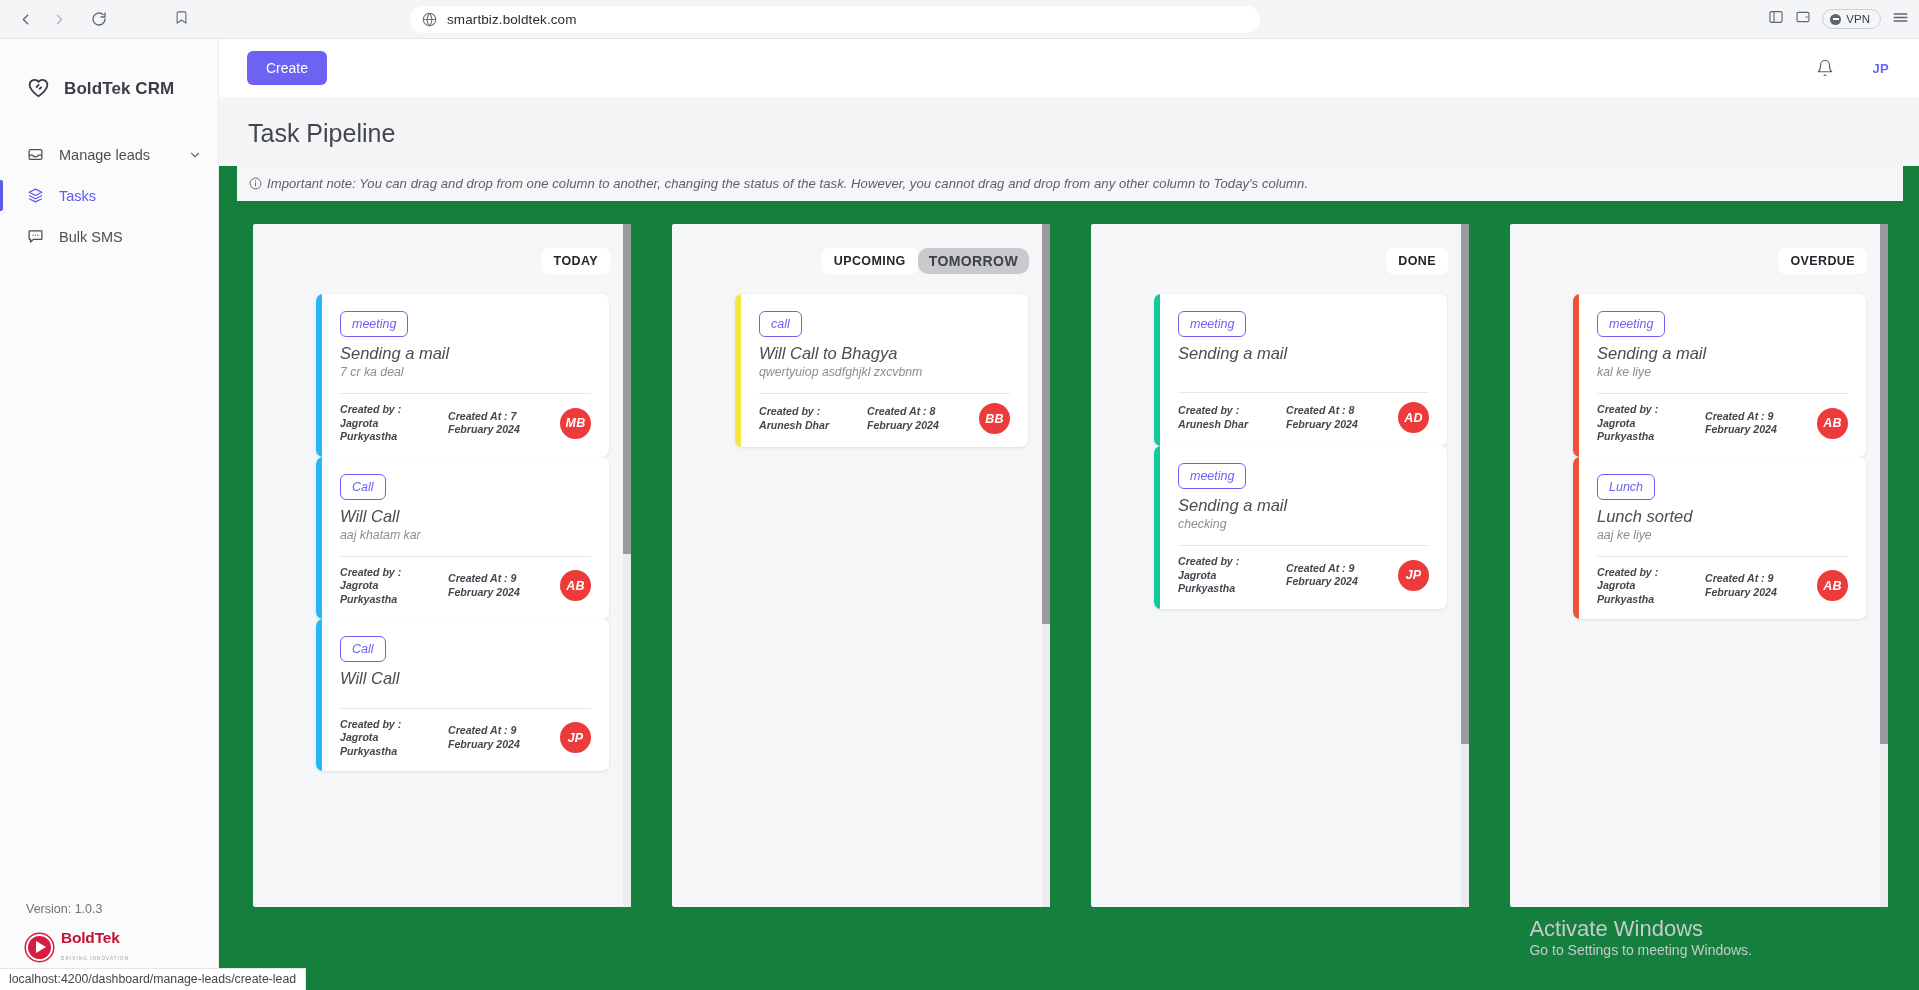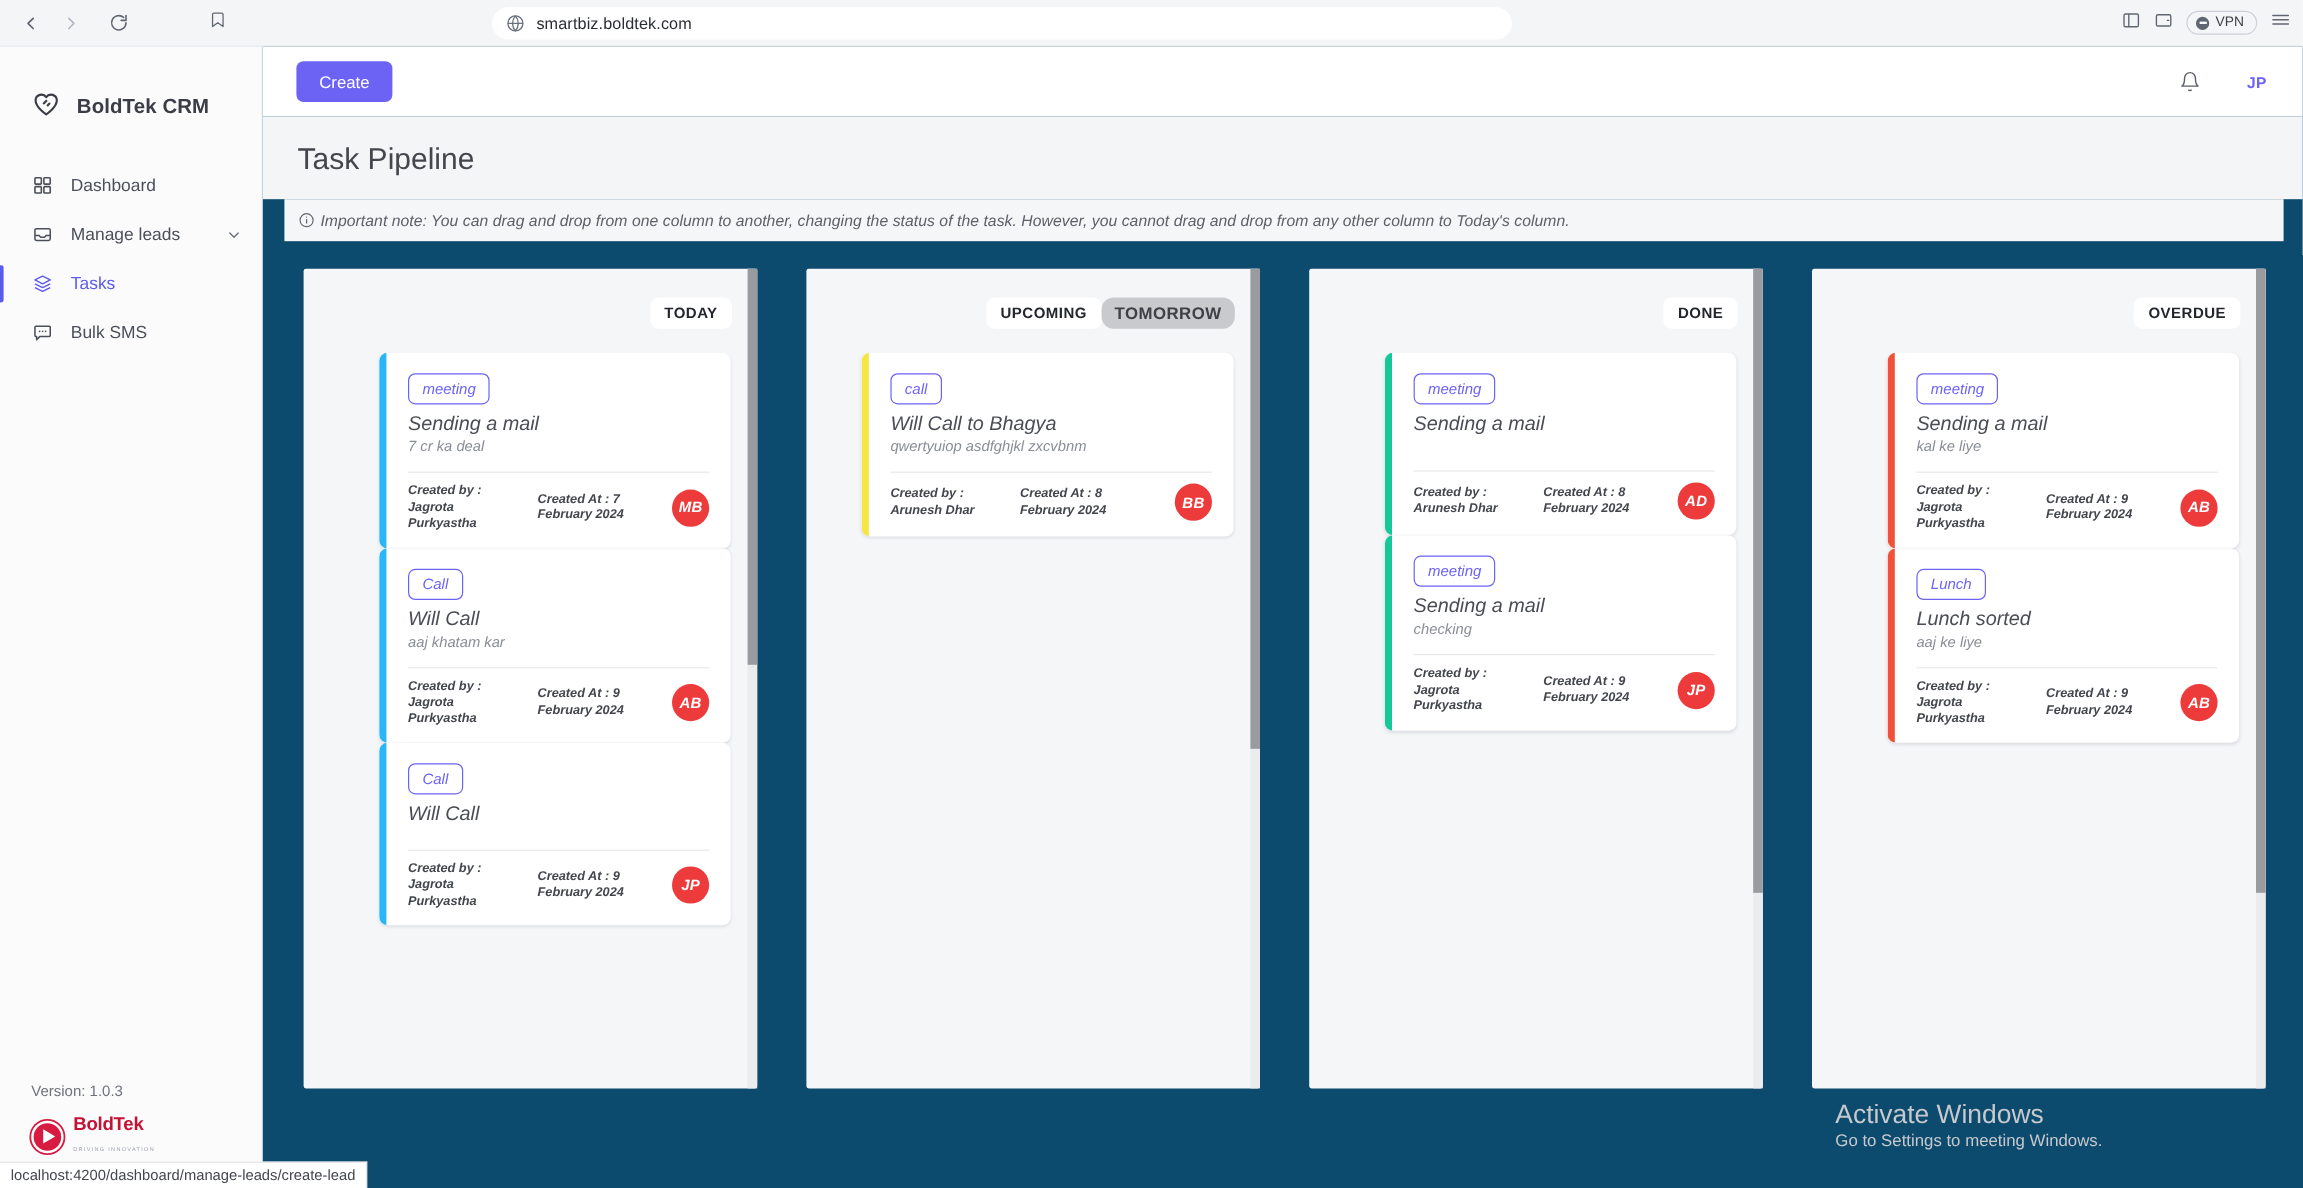--- a/index.html
+++ b/index.html
@@ -151,21 +151,21 @@
   .logo-txt { line-height: 1.05; }
   .logo-main { font-size: 15.5px; font-weight: bold; color: #c41236; letter-spacing: -.2px; }
   .logo-sub { font-size: 4.6px; color: #9aa0ab; letter-spacing: 1.1px; }
 
   
   .main {
     flex: 1;
     display: flex;
     flex-direction: column;
     min-width: 0;
-    background: #0c4a6e;
+    background: #15803d;
     position: relative;
   }
   .topbar {
     height: 58px;
     background: #ffffff;
     display: flex;
     align-items: center;
     padding: 0 30px 0 28px;
     flex: 0 0 58px;
   }
@@ -450,31 +450,20 @@
         <svg width="25" height="25" viewBox="0 0 24 24" fill="none" stroke="#3a3d45" stroke-width="1.7" stroke-linejoin="round">
           <path d="M12 20.5S3.5 15 3.5 9.2A4.7 4.7 0 0 1 12 6.6a4.7 4.7 0 0 1 8.5 2.6c0 5.8-8.5 11.3-8.5 11.3z"></path>
           <path d="M12.6 9.1l-3 3.1m3.1 1.5l2.3-2.4"></path>
         </svg>
       </span>
       <span class="brand-name">BoldTek CRM</span>
     </div>
 
     <nav class="nav">
 
-      <div class="nav-item">
-        <span class="nav-ico">
-          <svg width="17" height="17" viewBox="0 0 24 24" fill="none" stroke="currentColor" stroke-width="1.9">
-              <rect x="3" y="3" width="7.5" height="7.5" rx="1"></rect>
-              <rect x="13.5" y="3" width="7.5" height="7.5" rx="1"></rect>
-              <rect x="3" y="13.5" width="7.5" height="7.5" rx="1"></rect>
-              <rect x="13.5" y="13.5" width="7.5" height="7.5" rx="1"></rect>
-            </svg>
-        </span>
-        <span>Dashboard</span>
-      </div>
 
       <div class="nav-item">
         <span class="nav-ico">
           <svg width="17" height="17" viewBox="0 0 24 24" fill="none" stroke="currentColor" stroke-width="1.8" stroke-linejoin="round">
               <rect x="3" y="5" width="18" height="14" rx="2"></rect>
               <path d="M3 13h5l1.5 2h5L16 13h5"></path>
             </svg>
         </span>
         <span>Manage leads</span>
         <span class="nav-chevron">
@@ -614,21 +603,21 @@
             <div class="card">
               <div class="card-stripe" style="background: rgb(245, 230, 66);"></div>
               <div class="card-inner">
                 <span class="tag">call</span>
                 <div class="card-title">Will Call to Bhagya</div>
                 <div class="card-sub">qwertyuiop asdfghjkl zxcvbnm</div>
                 <div class="card-spacer"></div>
                 <div class="card-foot">
                   <div class="meta">Created by : Arunesh Dhar</div>
                   <div class="meta wide">Created At : 8 February 2024</div>
-                  <div class="avatar-circle" style="background: rgb(237, 59, 59); margin-left: 17px;">BB</div>
+                  <div class="avatar-circle" style="background: rgb(237, 59, 59);">BB</div>
                 </div>
               </div>
             </div>
           </div>
           <div class="col-scroll">
             <div class="thumb" style="top: 0px; height: 400px;"></div>
           </div>
         </div>
         <div class="column">
           <div class="col-head">

